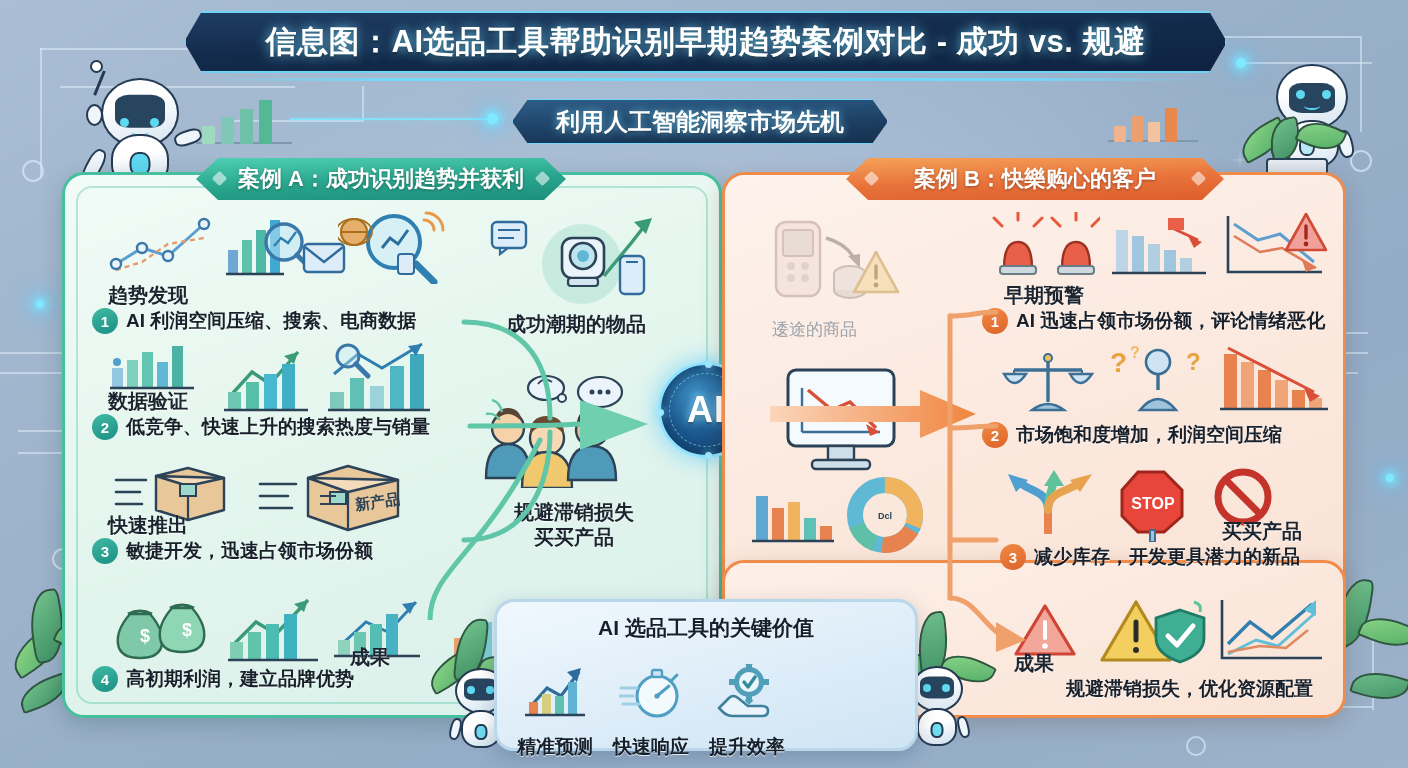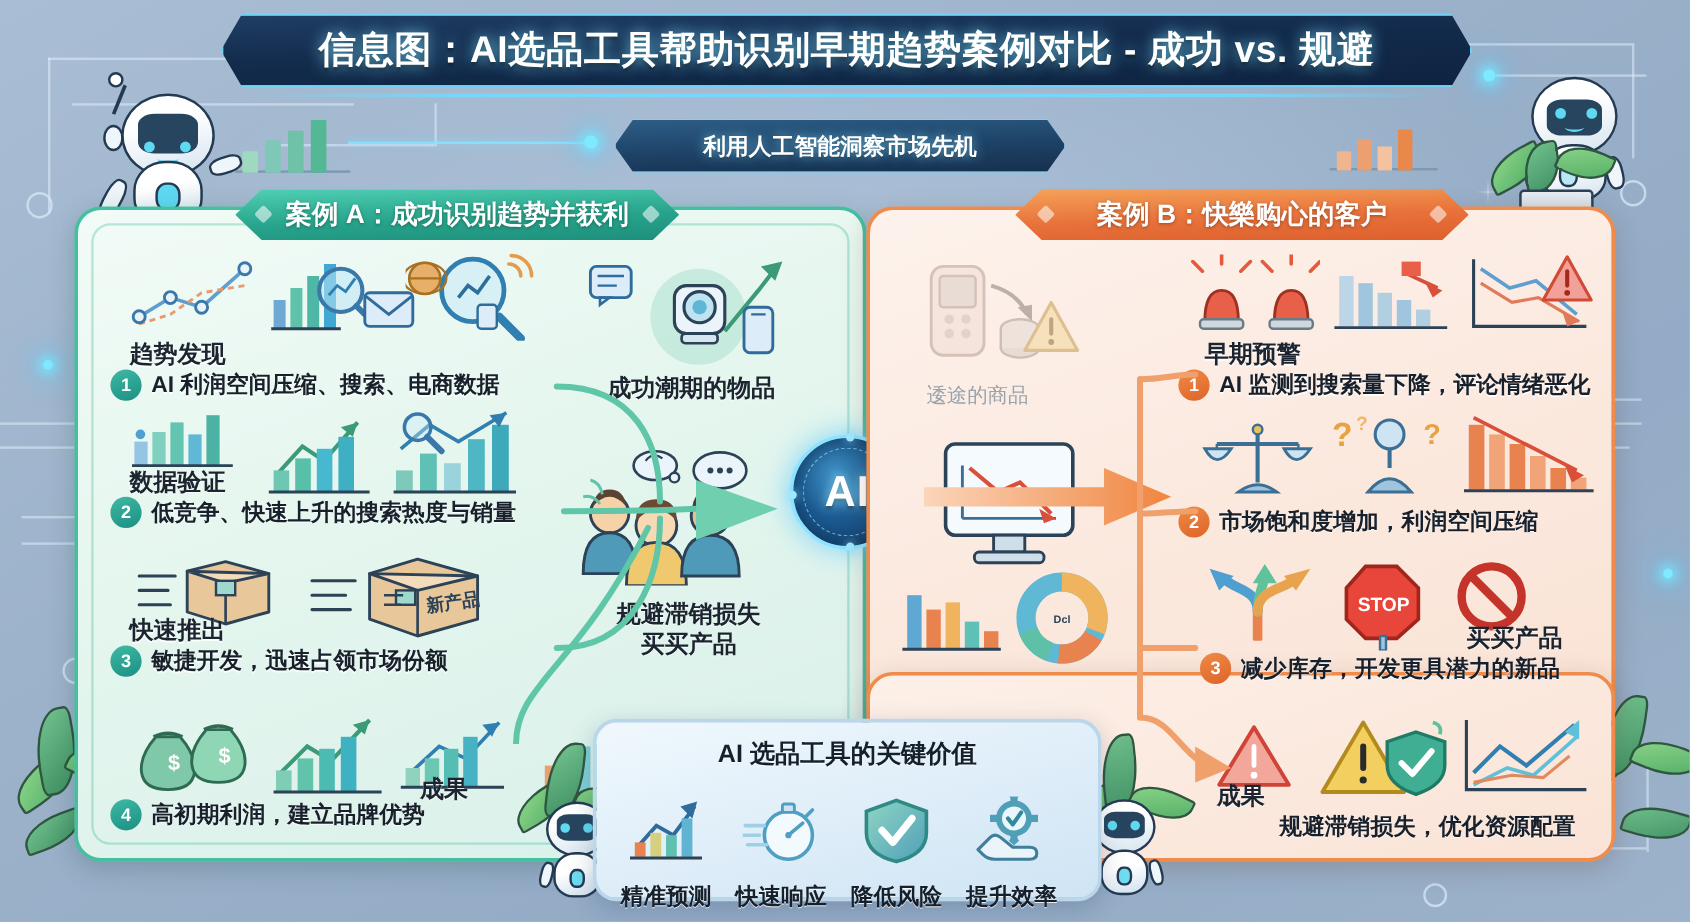--- a/index.html
+++ b/index.html
@@ -119,21 +119,21 @@
   }
   #subtitle-bar {
     position: absolute; left: 512px; top: 99px; width: 376px; height: 45px;
     background: linear-gradient(178deg,#2d5d86 0%, #1c3f63 60%, #16304e 100%);
     border: 1.6px solid #74d7f7;
     clip-path: polygon(16px 0, calc(100% - 16px) 0, 100% 50%, calc(100% - 16px) 100%, 16px 100%, 0 50%);
     box-shadow: 0 0 18px rgba(90,200,255,.4);
     display: flex; align-items: center; justify-content: center;
   }
   #subtitle-bar .txt {
-    color: #fff; font-size: 19px; font-weight: bold;
+    color: #fff; font-size: 24px; font-weight: bold;
     text-shadow: 0 0 9px rgba(130,220,255,.8), 0 1px 2px rgba(0,0,0,.5);
     white-space: nowrap;
   }
 
   
   .panel { position: absolute; border-radius: 22px; }
   #panel-a {
     left: 62px; top: 172px; width: 660px; height: 546px;
     background: linear-gradient(160deg,#f2fbf7 0%, #e4f6ee 45%, #d9f0ea 100%);
     border: 3px solid #46bfa0;
@@ -687,21 +687,21 @@
       <polygon points="84,4 104,40 64,40" fill="#f2a19a" stroke="#cf4b36" stroke-width="2.6" stroke-linejoin="round"></polygon>
       <path d="M84 16 V28" stroke="#a4291a" stroke-width="3.4" stroke-linecap="round"></path>
       <circle cx="84" cy="34" r="2.4" fill="#a4291a"></circle>
     </svg>
   </div>
 
   <div class="step">
     <span class="step-title" style="left:1004px; top:282px;">早期预警</span>
     <div class="step-row" style="left:982px; top:308px;">
       <span class="step-num orange">1</span>
-      <span class="step-desc">AI 监测到搜索量下降，评论情绪恶化</span>
+      <span class="step-desc">AI 迅速占领市场份额，评论情绪恶化</span>
     </div>
   </div>
 
   <div class="ill" style="left:1000px; top:350px; width:96px; height:66px;">
     <svg width="96" height="66" viewBox="0 0 96 66">
       <path d="M48 8 V52" stroke="#3b6f96" stroke-width="3.4"></path>
       <path d="M14 20 H82" stroke="#3b6f96" stroke-width="3.4"></path>
       <circle cx="48" cy="8" r="4" fill="#e8c35f" stroke="#3b6f96" stroke-width="2"></circle>
       <path d="M4 24 q10 18 22 0z" fill="#cfe4f2" stroke="#3b6f96" stroke-width="2.4"></path>
       <path d="M70 24 q10 18 22 0z" fill="#cfe4f2" stroke="#3b6f96" stroke-width="2.4"></path>
@@ -913,35 +913,20 @@
             <rect x="33" y="6" width="10" height="7" rx="2" fill="#cfe4f2" stroke="#4f9fc4" stroke-width="2.4"></rect>
             <path d="M38 32 L50 22" stroke="#4f9fc4" stroke-width="3" stroke-linecap="round"></path>
             <circle cx="38" cy="32" r="2.6" fill="#4f9fc4"></circle>
             <path d="M2 24 H18 M0 32 H14 M4 40 H20" stroke="#9fcfe4" stroke-width="3" stroke-linecap="round"></path>
             <path d="M53 16 L58 11" stroke="#4f9fc4" stroke-width="3" stroke-linecap="round"></path>
           </svg>
         </div>
         <div class="vi-label">快速响应</div>
       </div>
 
-      <div class="value-item">
-        <div class="vi-icon">
-          <svg width="64" height="56" viewBox="0 0 64 56">
-            <path d="M32 3 L57 12 V30 q0 18 -25 24 q-25 -6 -25 -24 V12z" fill="url(#shg)" stroke="#2f8a86" stroke-width="3"></path>
-            <defs>
-              <linearGradient id="shg" x1="0" y1="0" x2="1" y2="1">
-                <stop offset="0" stop-color="#8fd6c4"></stop>
-                <stop offset="1" stop-color="#4f9fb8"></stop>
-              </linearGradient>
-            </defs>
-            <polyline points="20,28 29,38 45,18" fill="none" stroke="#fff" stroke-width="6" stroke-linecap="round" stroke-linejoin="round"></polyline>
-          </svg>
-        </div>
-        <div class="vi-label">降低风险</div>
-      </div>
 
       <div class="value-item">
         <div class="vi-icon">
           <svg width="64" height="56" viewBox="0 0 64 56">
             <g transform="translate(34,18)">
               <circle r="15" fill="#4f9fb8"></circle>
               <g fill="#4f9fb8">
                 <rect x="-3" y="-20" width="6" height="7"></rect>
                   <rect x="-3" y="13" width="6" height="7"></rect>
                 <rect x="-20" y="-3" width="7" height="6"></rect>

